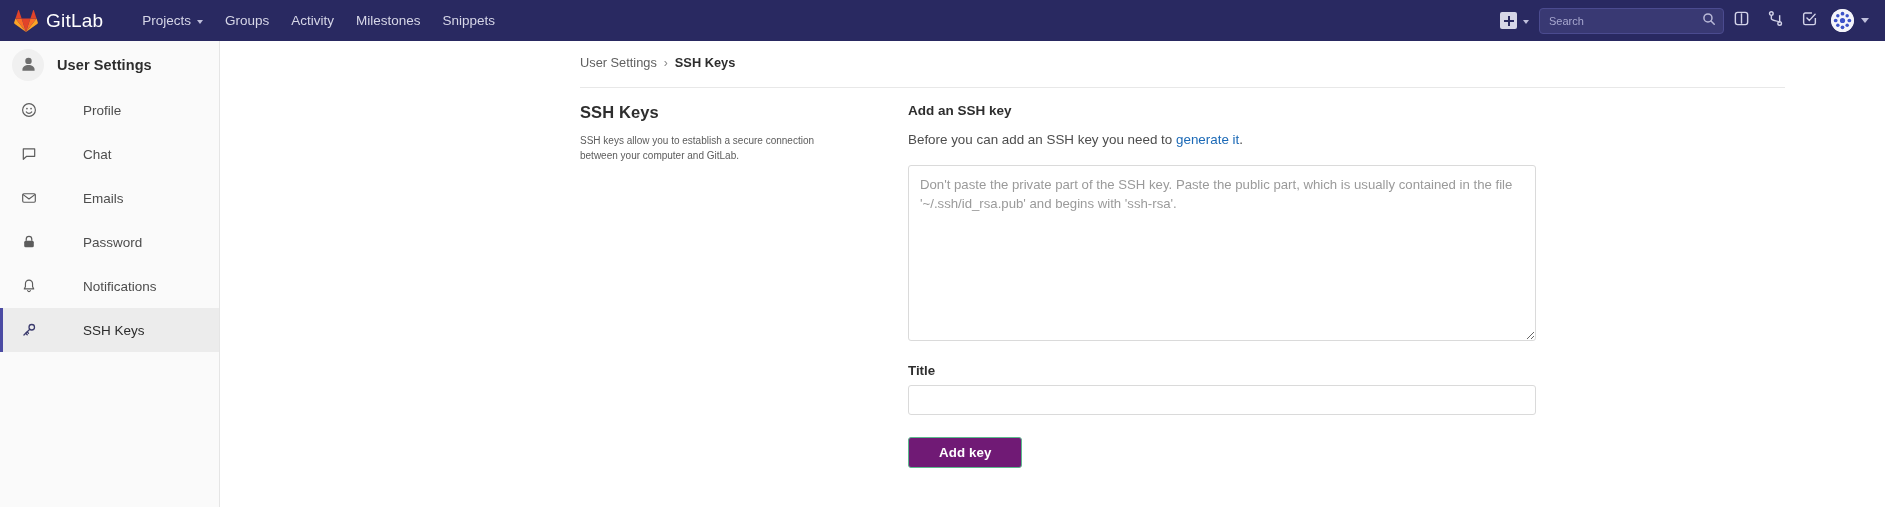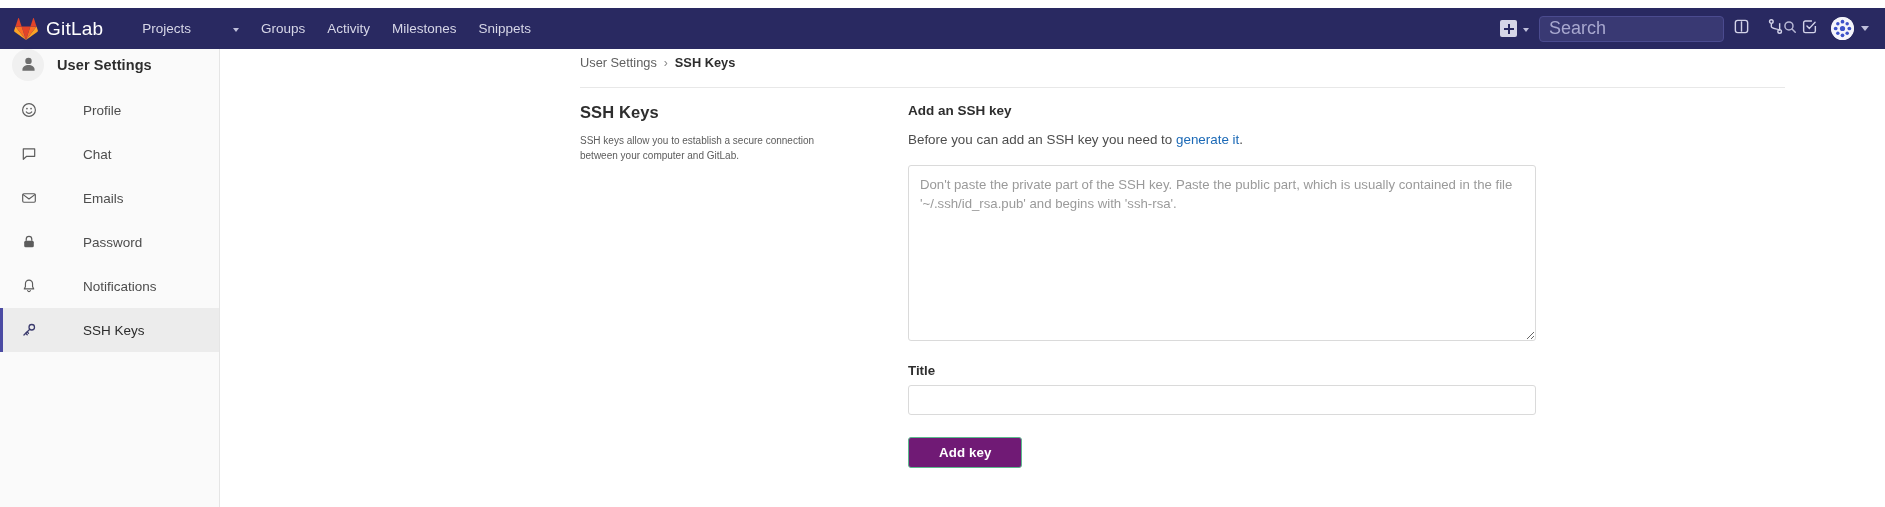--- a/index.html
+++ b/index.html
@@ -7,21 +7,21 @@
     margin: 0; padding: 0;
     width: 1885px; height: 507px;
     overflow: hidden;
     background: #fff;
     font-family: "Liberation Sans", sans-serif;
     -webkit-font-smoothing: antialiased;
   }
 
   
   #topnav {
-    position: absolute; top: 8px; left: 0;
+    position: absolute; top: 0; left: 0;
     width: 1885px; height: 41px;
     background: #292961;
     display: flex; align-items: center;
     z-index: 50;
   }
   .brand {
     display: flex; align-items: center;
     padding: 0 10px 0 14px;
     height: 41px;
     cursor: pointer;
@@ -30,21 +30,20 @@
   .brand-text {
     color: #fff; font-size: 19px; letter-spacing: .2px;
     margin-left: 8px; font-weight: 400;
   }
   .nav-links { display: flex; align-items: center; height: 41px; margin-left: 18px; }
   .nav-link {
     color: #d6d6e7; font-size: 13.5px;
     padding: 0 11px; height: 41px;
     display: flex; align-items: center; cursor: pointer;
     white-space: nowrap;
-    gap: 36px;
   }
   .caret {
     display: inline-block; width: 0; height: 0;
     border-left: 3.5px solid transparent;
     border-right: 3.5px solid transparent;
     border-top: 4px solid #bfbfdb;
     margin-left: 6px; position: relative; top: 1px;
   }
 
   .nav-right {
@@ -67,21 +66,21 @@
 
   .searchbox {
     width: 185px; height: 26px;
     background: #393973; border: 1px solid #4b4b8f;
     border-radius: 4px; margin-left: 6px;
     display: flex; align-items: center;
     padding: 0 7px; cursor: text;
   }
   .searchbox input {
     flex: 1; background: transparent; border: none; outline: none;
-    color: #fff; font-size: 18px;
+    color: #fff; font-size: 11px;
     font-family: "Liberation Sans", sans-serif;
   }
   .searchbox input::placeholder { color: #a8a8cf; }
   .search-ico { flex: 0 0 auto; opacity: .85; }
 
   .navicon {
     width: 34px; height: 41px;
     display: flex; align-items: center; justify-content: center;
     cursor: pointer;
   }

